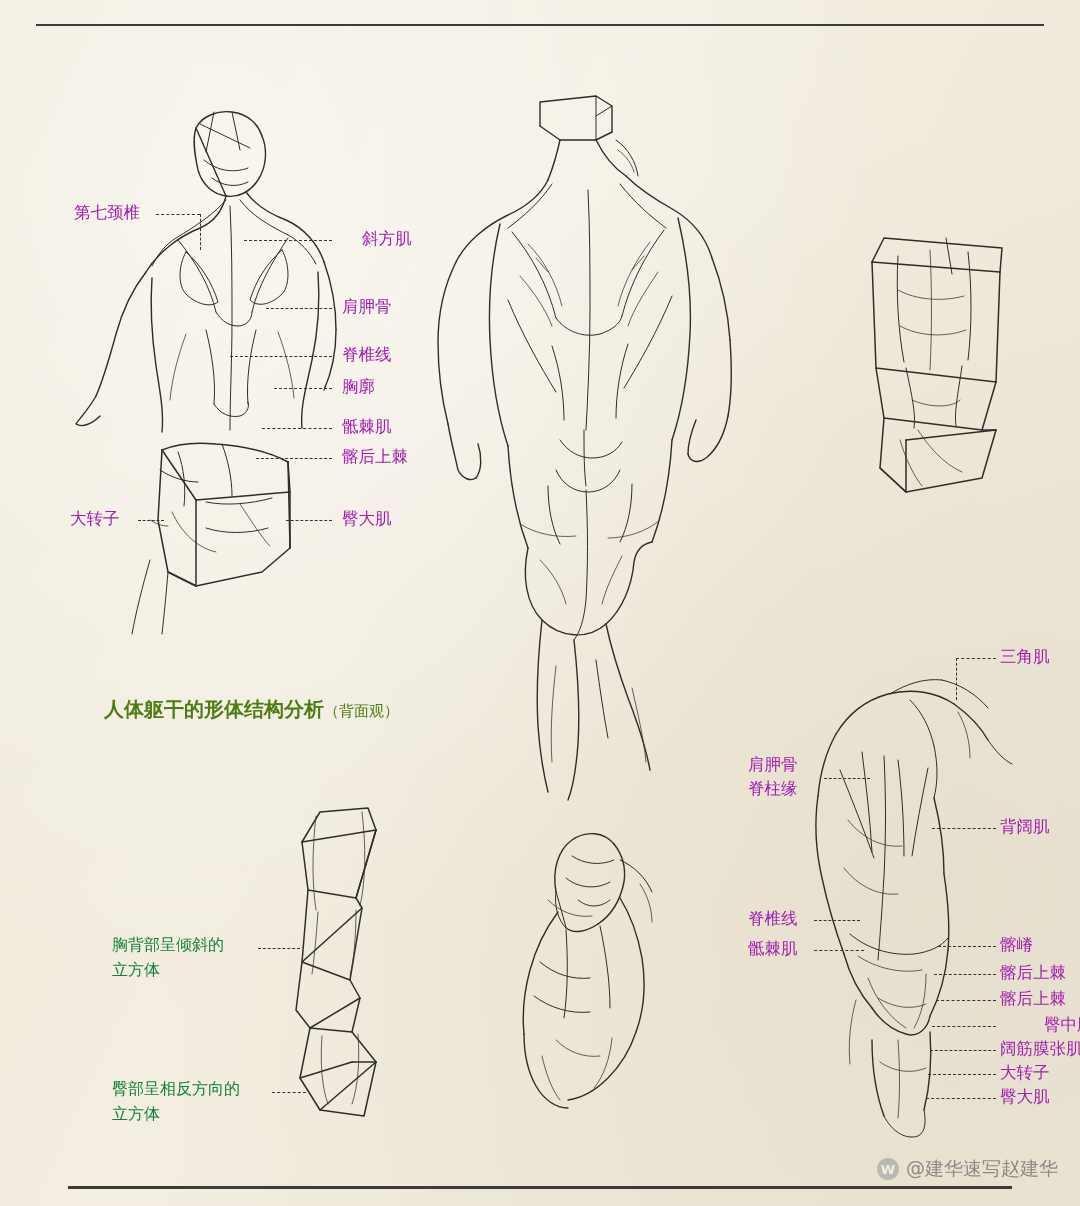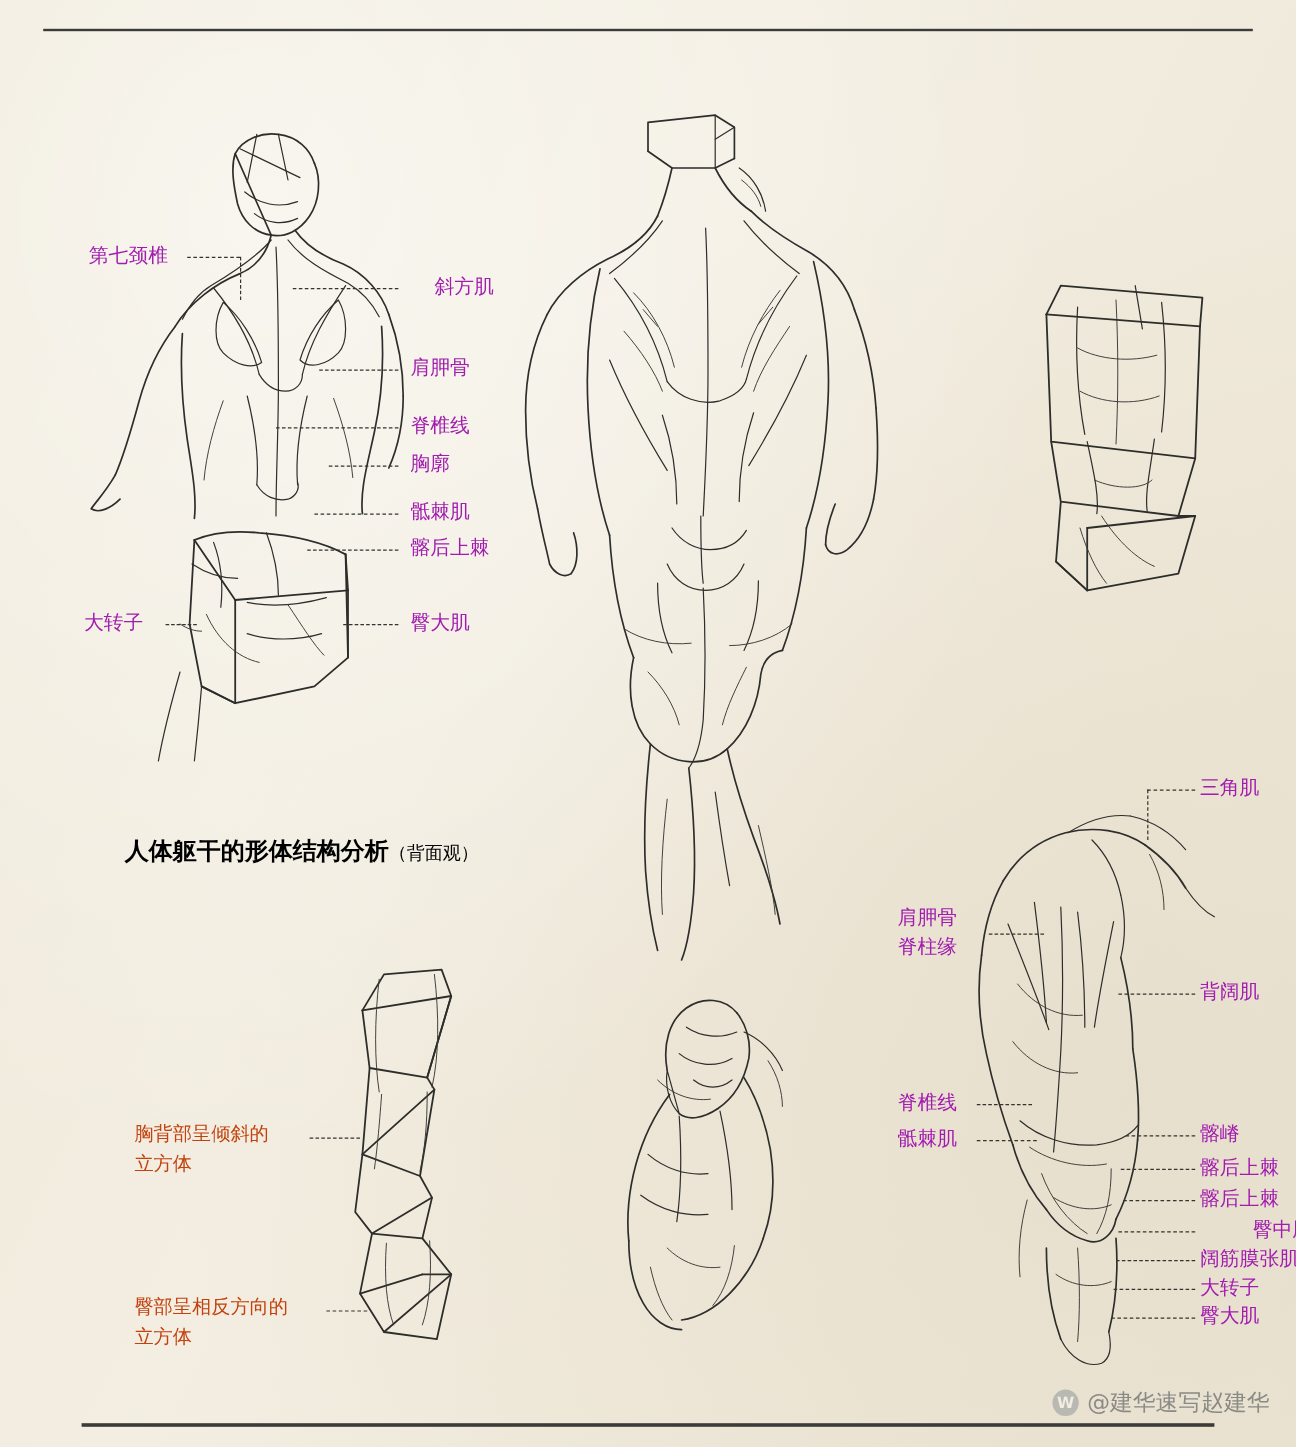--- a/index.html
+++ b/index.html
@@ -70,21 +70,21 @@
     border-top: 1.3px dashed #33332f;
   }
   .leader-v {
     position: absolute;
     width: 0;
     border-left: 1.3px dashed #33332f;
   }
   .caption-main {
     position: absolute;
     font-family: Liberation Sans, sans-serif;
-    color: #000000;
+    color: #4d7c0f;
     font-weight: bold;
     font-size: 20px;
     white-space: nowrap;
   }
   .caption-main .sub {
     font-weight: normal;
     font-size: 15px;
   }
   .note {
     position: absolute;
@@ -92,21 +92,21 @@
     font-size: 17px;
     line-height: 26px;
     color: #16160f;
     white-space: pre-line;
   }
   .note-small {
     position: absolute;
     font-family: "DejaVu Sans", sans-serif;
     font-size: 16px;
     line-height: 25px;
-    color: #c2410c;
+    color: #15803d;
     white-space: pre-line;
   }
   #watermark {
     position: absolute;
     right: 22px;
     top: 1156px;
     display: flex;
     align-items: center;
     gap: 7px;
     color: #8a8a86;

